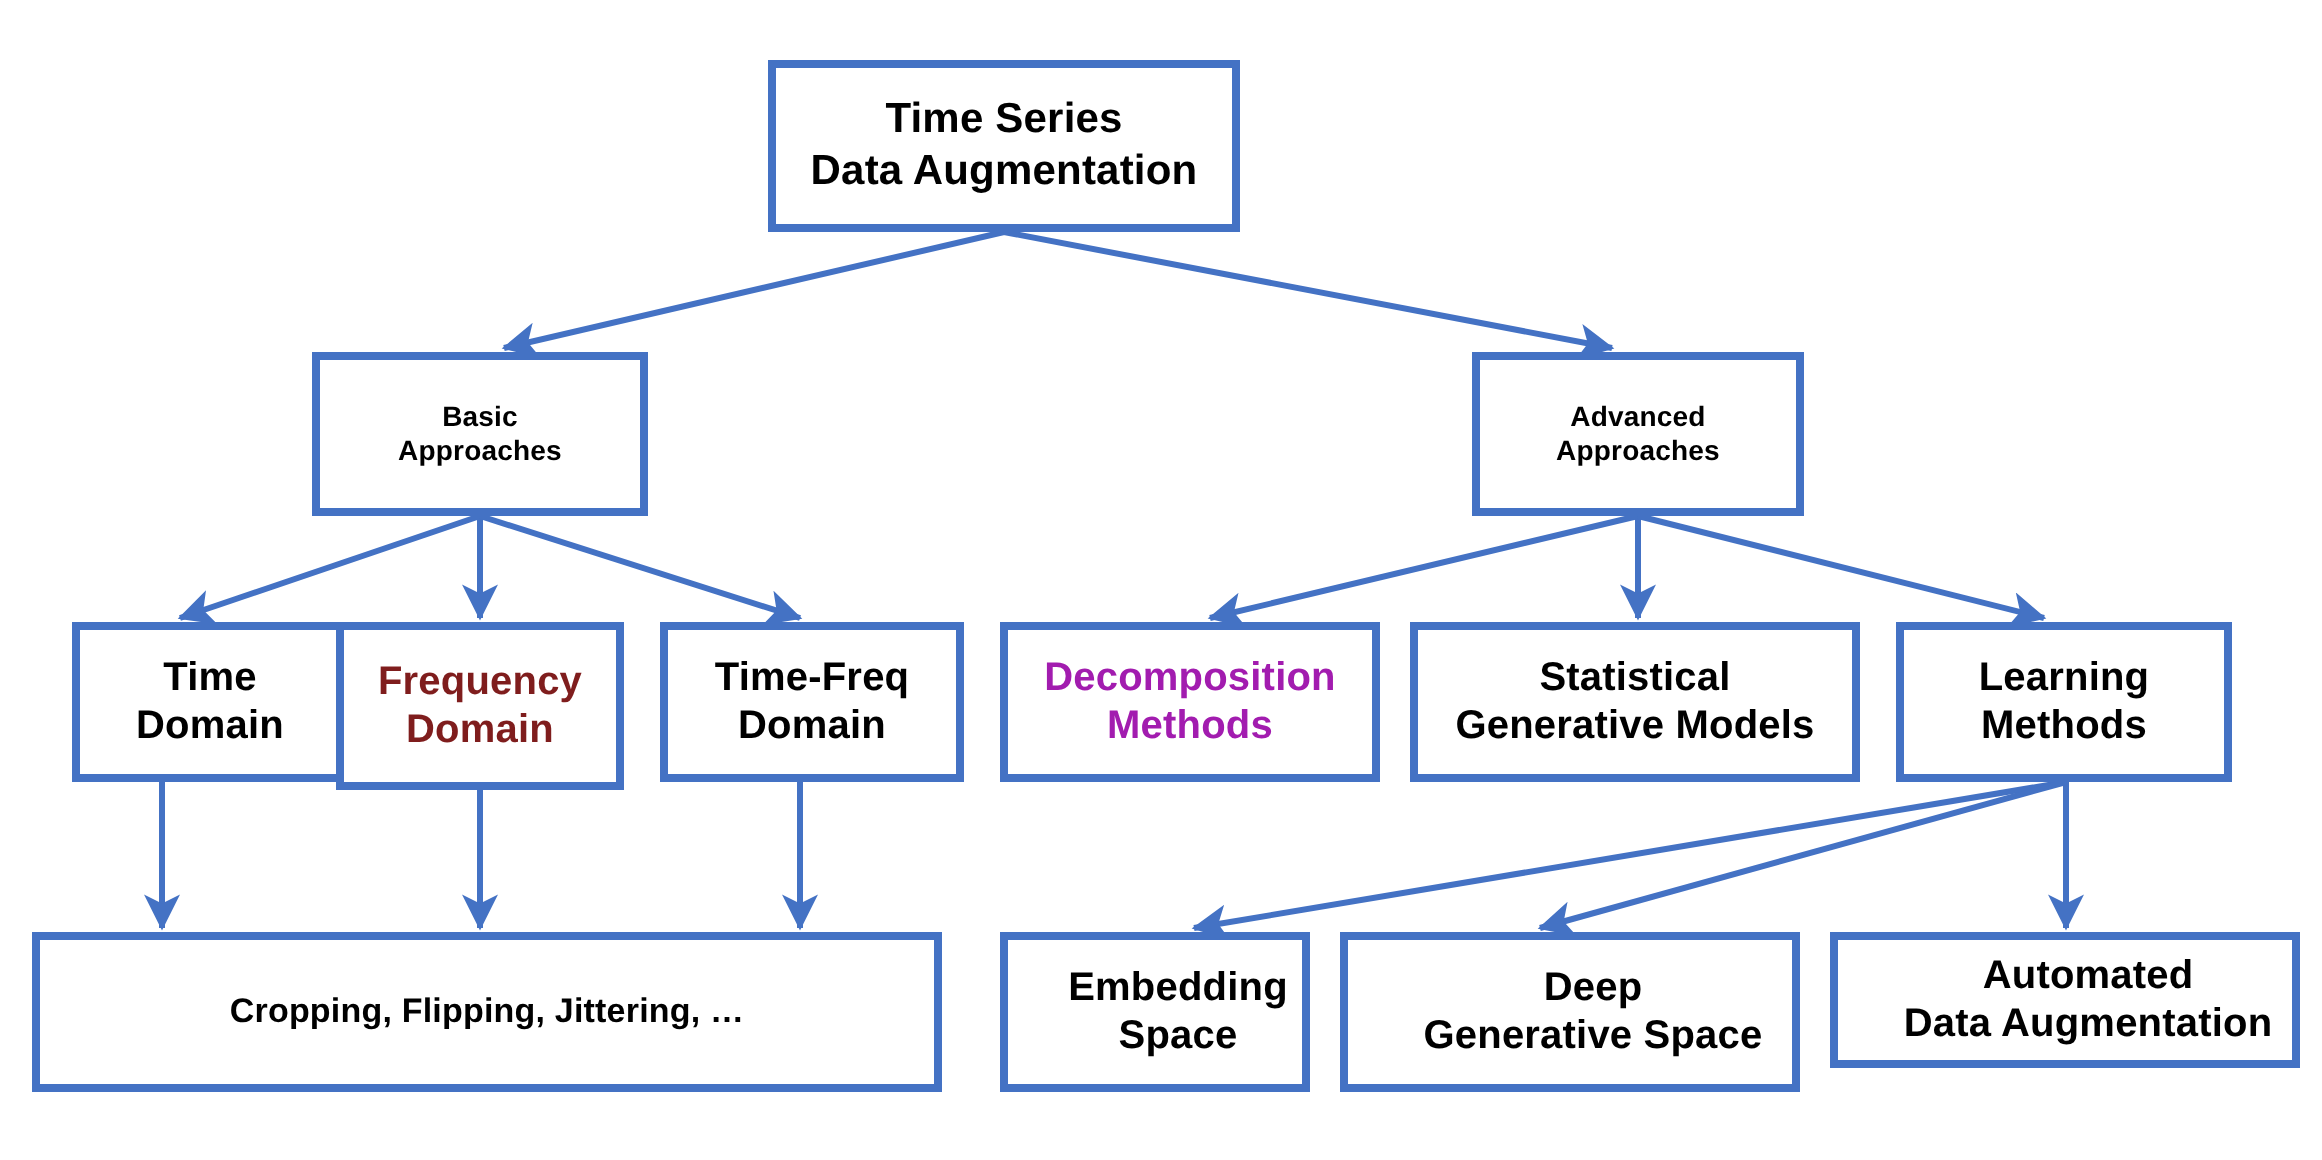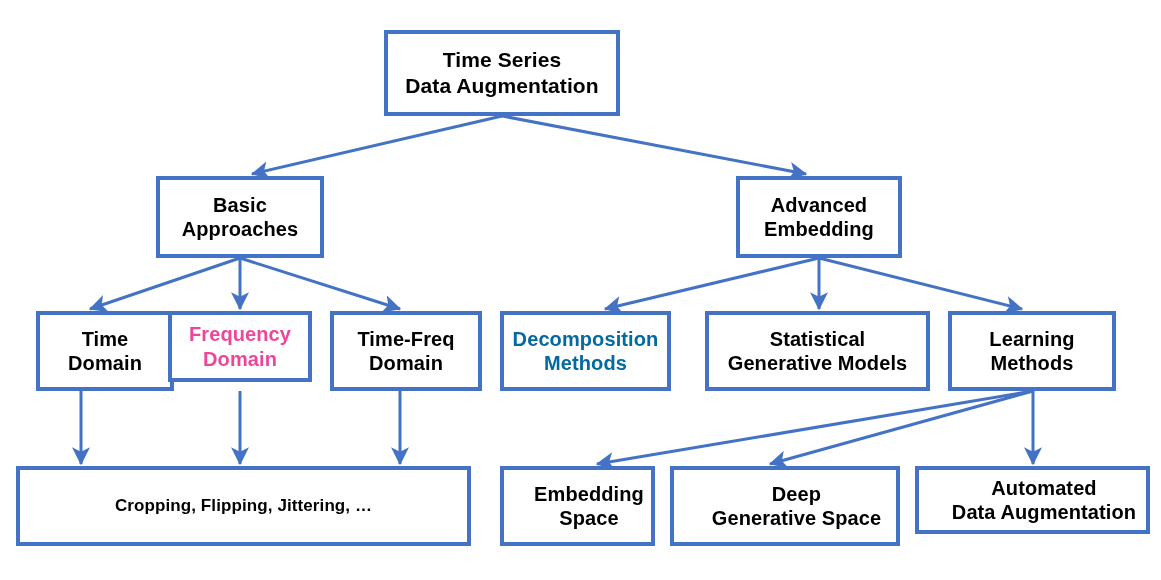--- a/index.html
+++ b/index.html
@@ -33,21 +33,21 @@
     justify-content: center;
     text-align: center;
     color: #000000;
     font-weight: bold;
     line-height: 1.22;
     letter-spacing: 0.1px;
     white-space: pre-line;
     z-index: 2;
   }
   .fs-root  { font-size: 21px; }
-  .fs-l2    { font-size: 20px; justify-content: center; }
+  .fs-l2    { font-size: 14px; justify-content: center; }
   .fs-l3    { font-size: 20px; }
   .fs-leaf  { font-size: 20px; padding-left: 23px; }
   .fs-wide  { font-size: 17px; }
 </style>
 </head>
 <body>
 
 <div id="canvas">
   <svg id="edges" viewBox="0 0 1161 580">
     <defs>
@@ -71,28 +71,28 @@
         <line x1="1033" y1="391" x2="770" y2="464" stroke="#4472C4" stroke-width="3" marker-end="url(#arrowhead)"></line>
         <line x1="1033" y1="391" x2="1033" y2="464" stroke="#4472C4" stroke-width="3" marker-end="url(#arrowhead)"></line>
       </g>
   </svg>
   <div id="node-layer">
       <div class="node fs-root" style="left: 384px; top: 30px; width: 236px; height: 86px; border-color: rgb(68, 114, 196); background: rgb(255, 255, 255); color: rgb(0, 0, 0);"><span>Time Series
 Data Augmentation</span></div>
       <div class="node fs-l2" style="left: 156px; top: 176px; width: 168px; height: 82px; border-color: rgb(68, 114, 196); background: rgb(255, 255, 255); color: rgb(0, 0, 0);"><span>Basic
 Approaches</span></div>
       <div class="node fs-l2" style="left: 736px; top: 176px; width: 166px; height: 82px; border-color: rgb(68, 114, 196); background: rgb(255, 255, 255); color: rgb(0, 0, 0);"><span>Advanced
-Embedding</span></div>
+Approaches</span></div>
       <div class="node fs-l3" style="left: 12px; top: 311px; width: 138px; height: 80px; border-color: rgb(68, 114, 196); background: rgb(255, 255, 255); color: rgb(0, 0, 0); margin-left: 24px;"><span>Time
 Domain</span></div>
-      <div class="node fs-l3" style="left: 168px; top: 311px; width: 144px; height: 71px; border-color: rgb(68, 114, 196); background: rgb(255, 255, 255); color: #ec4899;"><span>Frequency
+      <div class="node fs-l3" style="left: 168px; top: 311px; width: 144px; height: 84px; border-color: rgb(68, 114, 196); background: rgb(255, 255, 255); color: #7f1d1d;"><span>Frequency
 Domain</span></div>
       <div class="node fs-l3" style="left: 330px; top: 311px; width: 152px; height: 80px; border-color: rgb(68, 114, 196); background: rgb(255, 255, 255); color: rgb(0, 0, 0);"><span>Time-Freq
 Domain</span></div>
-      <div class="node fs-l3" style="left: 500px; top: 311px; width: 171px; height: 80px; border-color: rgb(68, 114, 196); background: rgb(255, 255, 255); color: #0369a1;"><span>Decomposition
+      <div class="node fs-l3" style="left: 500px; top: 311px; width: 190px; height: 80px; border-color: rgb(68, 114, 196); background: rgb(255, 255, 255); color: #a21caf;"><span>Decomposition
 Methods</span></div>
       <div class="node fs-l3" style="left: 705px; top: 311px; width: 225px; height: 80px; border-color: rgb(68, 114, 196); background: rgb(255, 255, 255); color: rgb(0, 0, 0);"><span>Statistical
 Generative Models</span></div>
       <div class="node fs-l3" style="left: 948px; top: 311px; width: 168px; height: 80px; border-color: rgb(68, 114, 196); background: rgb(255, 255, 255); color: rgb(0, 0, 0);"><span>Learning
 Methods</span></div>
       <div class="node fs-wide" style="left: 16px; top: 466px; width: 455px; height: 80px; border-color: rgb(68, 114, 196); background: rgb(255, 255, 255); color: rgb(0, 0, 0);"><span>Cropping, Flipping, Jittering, …</span></div>
       <div class="node fs-leaf" style="left: 500px; top: 466px; width: 155px; height: 80px; border-color: rgb(68, 114, 196); background: rgb(255, 255, 255); color: rgb(0, 0, 0);"><span>Embedding
 Space</span></div>
       <div class="node fs-leaf" style="left: 670px; top: 466px; width: 230px; height: 80px; border-color: rgb(68, 114, 196); background: rgb(255, 255, 255); color: rgb(0, 0, 0);"><span>Deep
 Generative Space</span></div>

